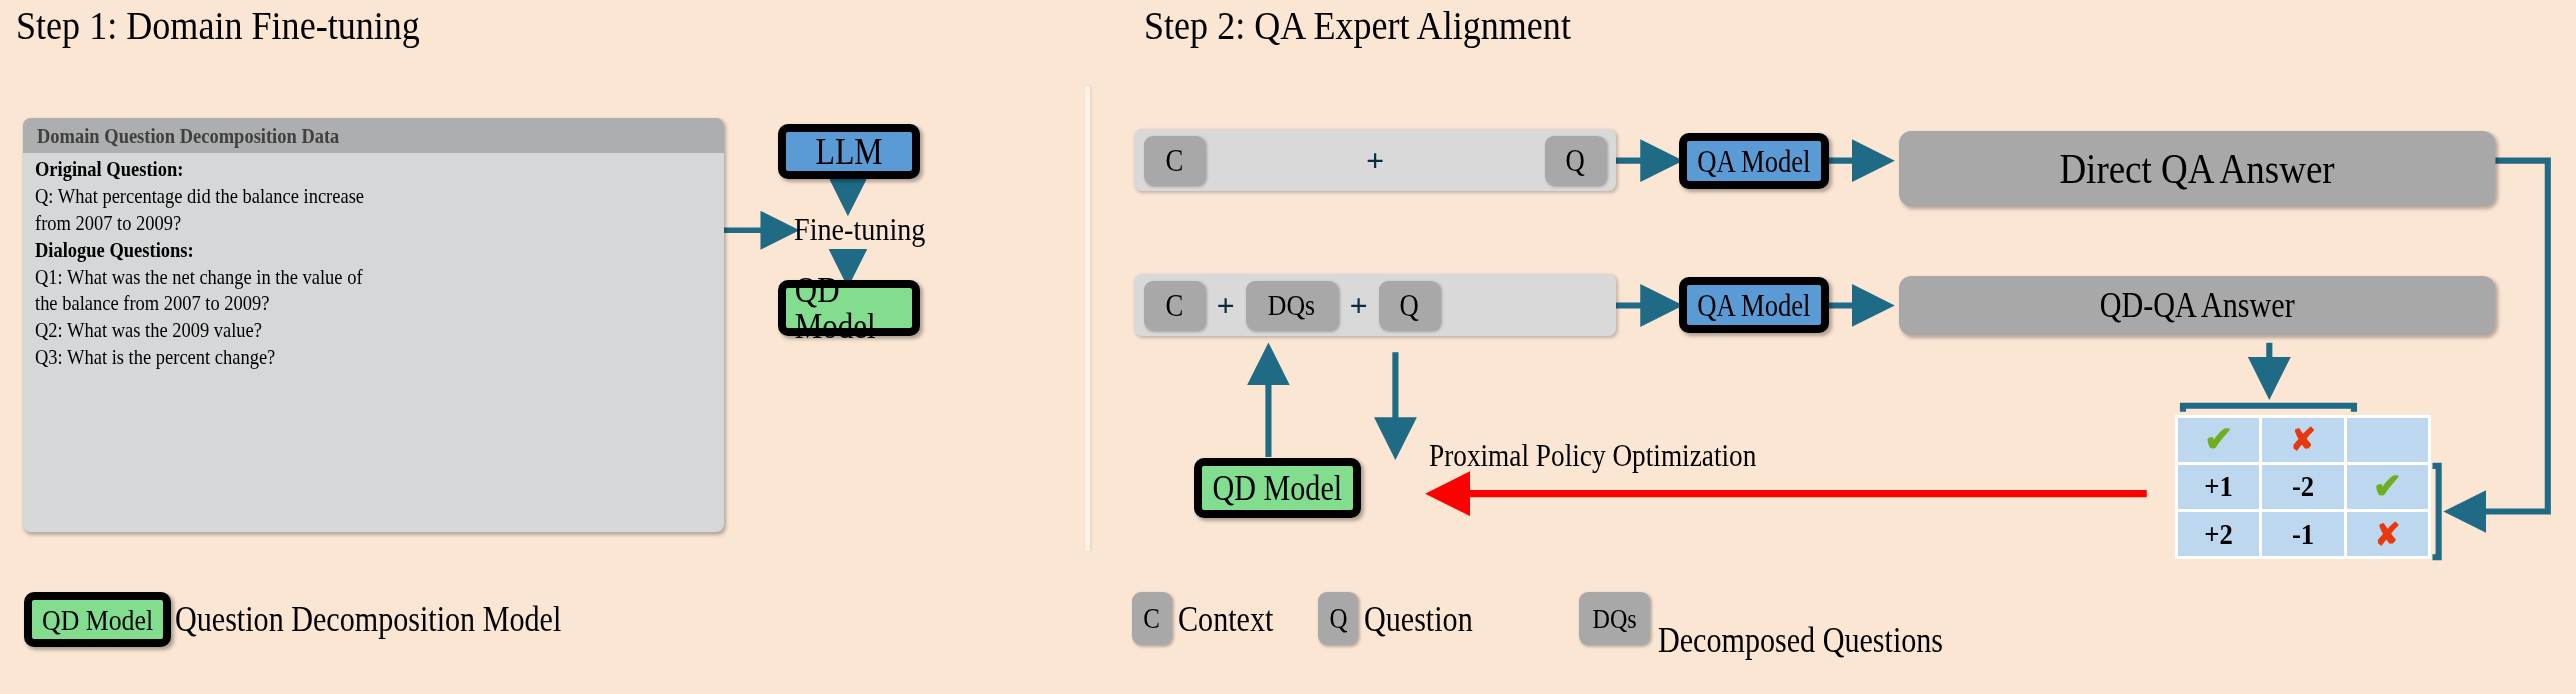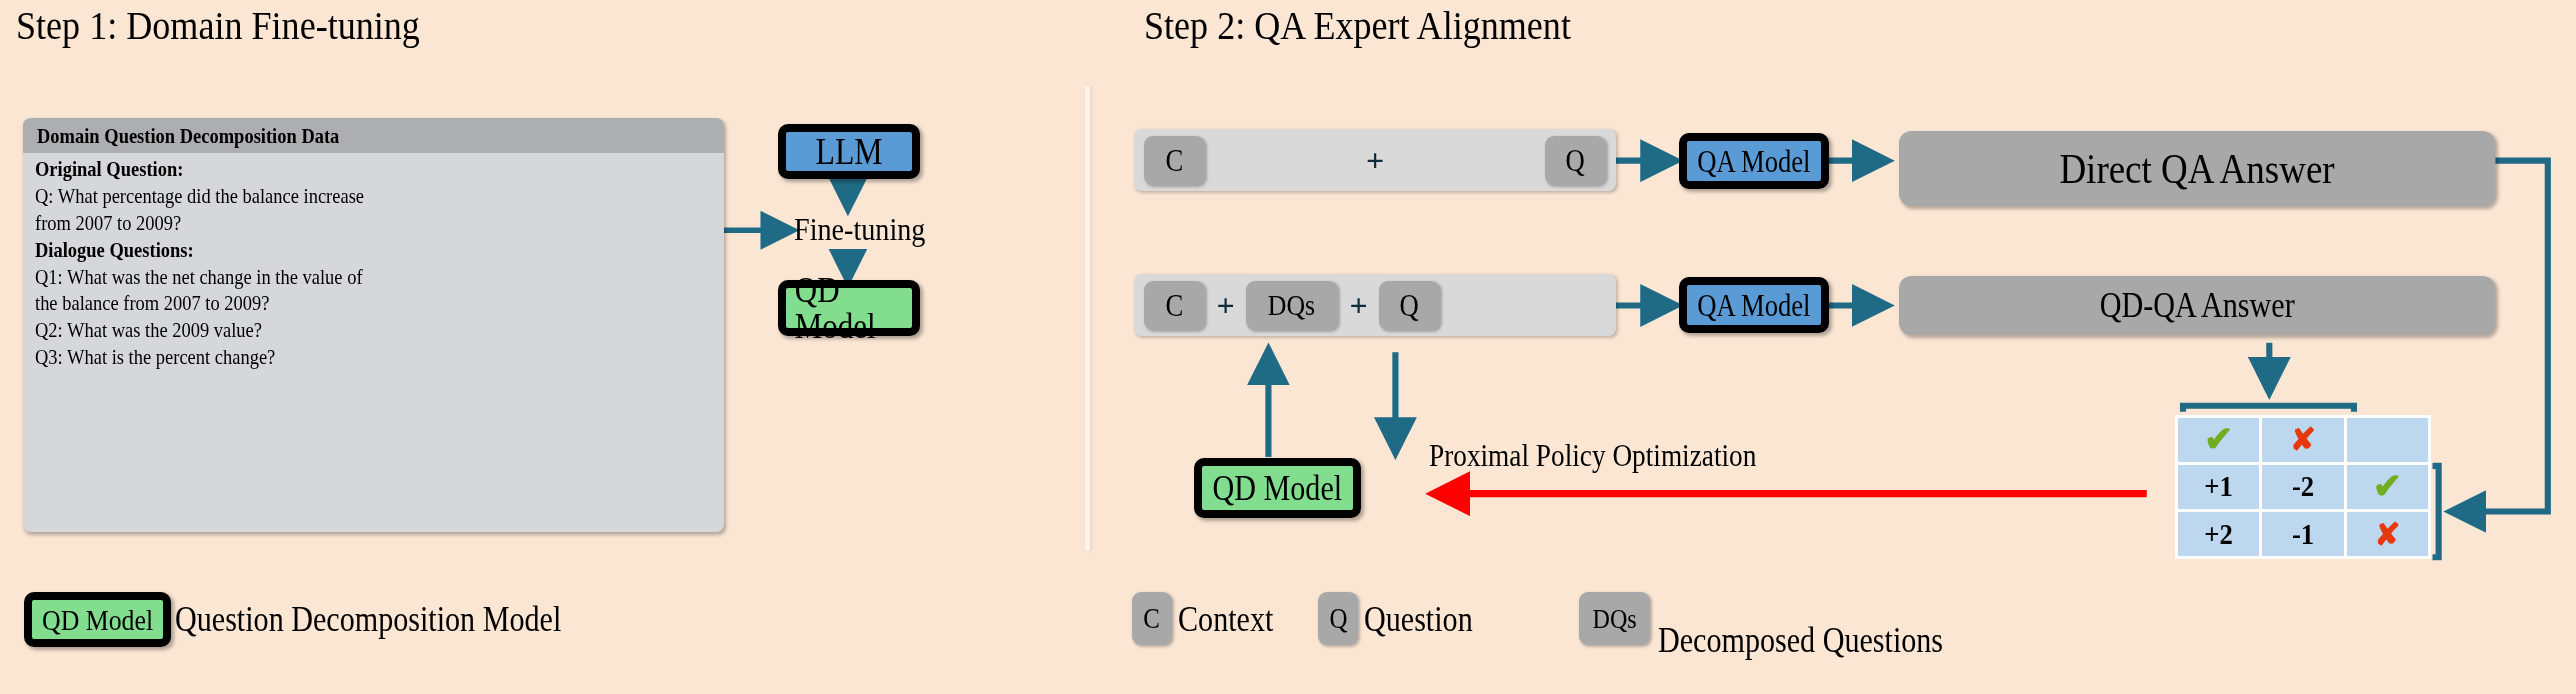--- a/index.html
+++ b/index.html
@@ -40,21 +40,21 @@
     box-shadow:1.7px 2.2px 3.9px rgba(0,0,0,.28);
     overflow:hidden;
   }
   .data-card-header{
     background:#adaeaf;
     height:35px;
     display:flex;align-items:center;
     padding-left:14.5px;
     font-weight:bold;
     font-size:22px;
-    color:#000000;
+    color:#404040;
     transform-origin:left center;
   }
   .data-card-header span{display:inline-block;transform:scaleX(.84);transform-origin:left center;}
   .data-body{padding:3.3px 12.3px 5.6px 12.3px;}
   .d-line{
     font-size:22px;
     color:#000;
     line-height:1.22;
     white-space:nowrap;
   }

